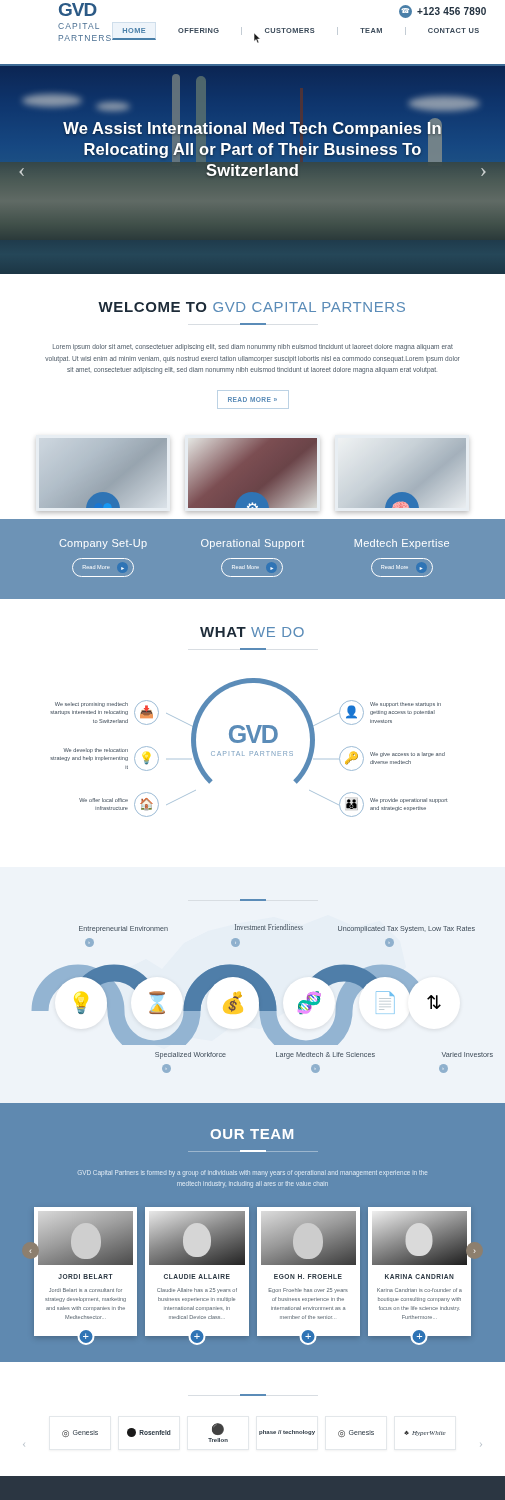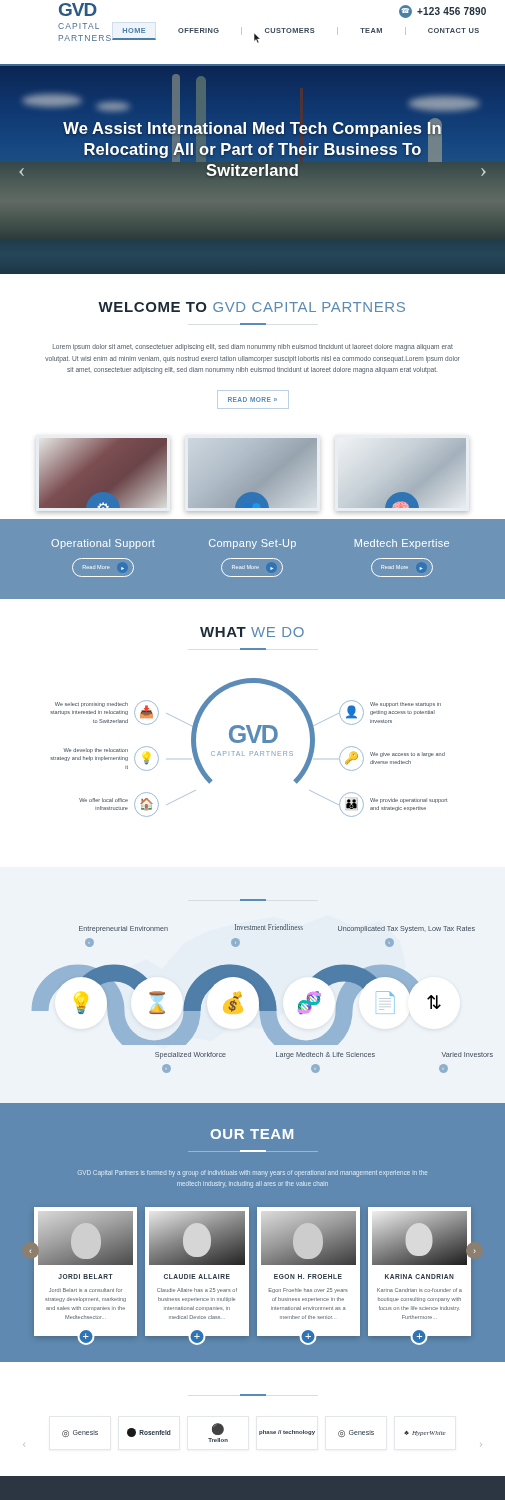--- a/index.html
+++ b/index.html
@@ -370,35 +370,35 @@
     <div class="sec-rule"></div>
     <div class="welcome-body">Lorem ipsum dolor sit amet, consectetuer adipiscing elit, sed diam nonummy nibh euismod tincidunt ut laoreet dolore magna aliquam erat volutpat. Ut wisi enim ad minim veniam, quis nostrud exerci tation ullamcorper suscipit lobortis nisl ea commodo consequat.Lorem ipsum dolor sit amet, consectetuer adipiscing elit, sed diam nonummy nibh euismod tincidunt ut laoreet dolore magna aliquam erat volutpat.</div>
     <div class="btn-outline">READ MORE  »</div>
   </div>
 
   <div class="services">
     <div class="services-bg"></div>
     <div class="svc-row">
 
       <div class="svc-card">
-        <div class="svc-photo ph2">
-          <div class="svc-badge">⚙</div>
-        </div>
-        <div class="svc-name">Operational Support</div>
+        <div class="svc-photo ph1">
+          <div class="svc-badge">👥</div>
+        </div>
+        <div class="svc-name">Company Set-Up</div>
         <div class="btn-pill">
           <span>Read More</span>
           <span class="dot">▸</span>
         </div>
       </div>
 
       <div class="svc-card">
-        <div class="svc-photo ph1">
-          <div class="svc-badge">👥</div>
-        </div>
-        <div class="svc-name">Company Set-Up</div>
+        <div class="svc-photo ph2">
+          <div class="svc-badge">⚙</div>
+        </div>
+        <div class="svc-name">Operational Support</div>
         <div class="btn-pill">
           <span>Read More</span>
           <span class="dot">▸</span>
         </div>
       </div>
 
       <div class="svc-card">
         <div class="svc-photo ph3">
           <div class="svc-badge">🧠</div>
         </div>

